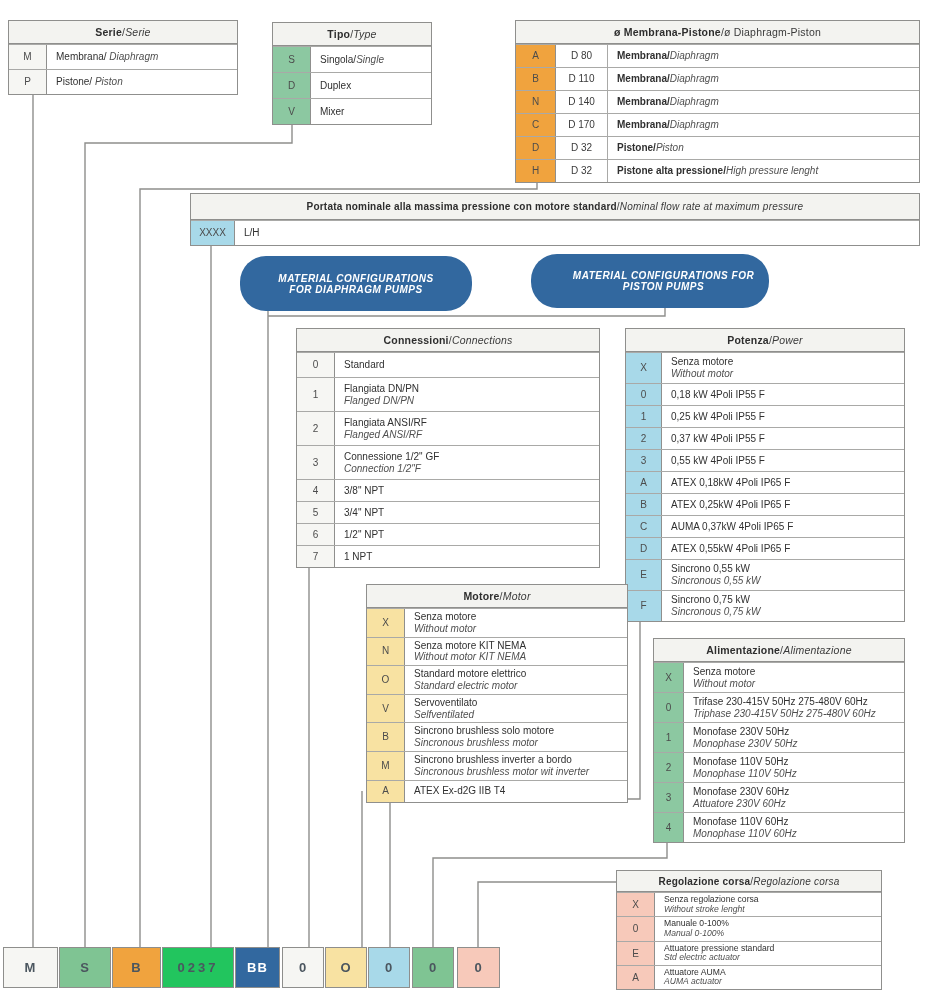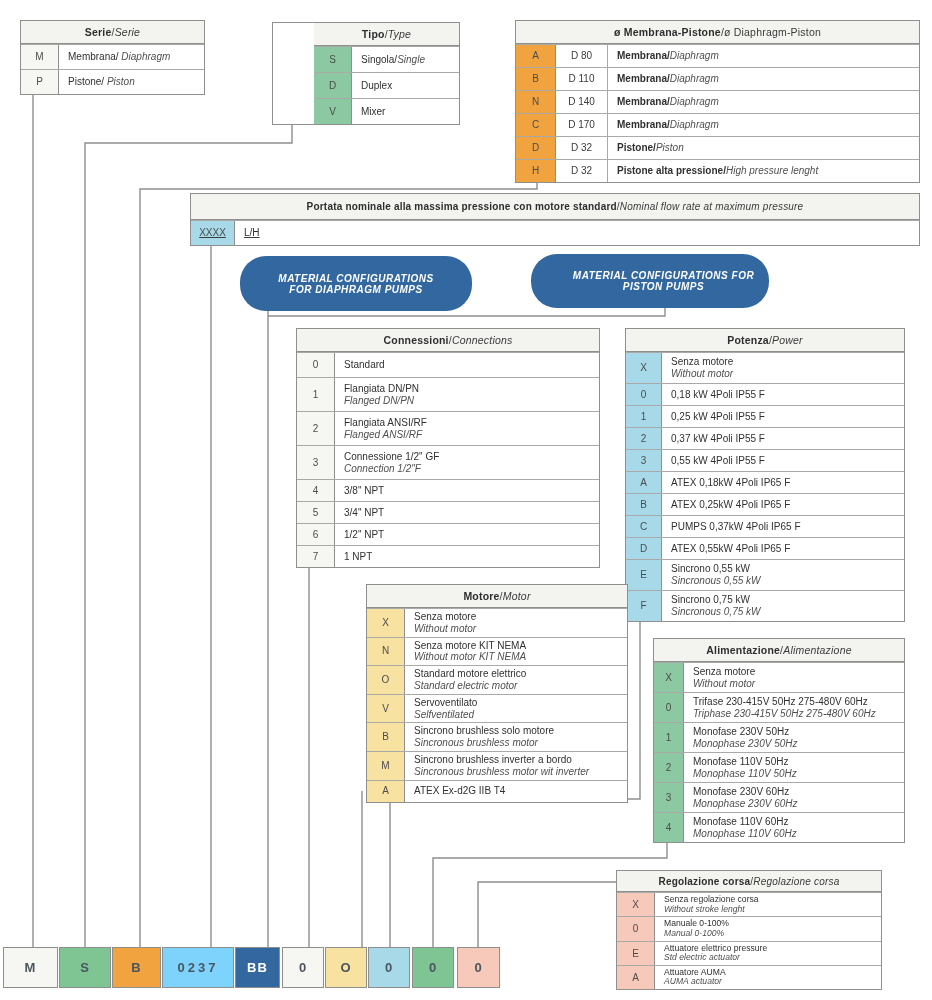--- a/index.html
+++ b/index.html
@@ -31,21 +31,21 @@
   .text-cell{flex-direction:column;align-items:flex-start;justify-content:center;padding:2px 4px 2px 9px;}
   .inline-text{display:block;}
   .it-txt{color:#303030;}
   .en-txt{font-style:italic;color:#4f4f4f;}
   #t-diam .it-txt{font-weight:bold;}
   
   #t-serie .row{min-height:25px;}
   #t-tipo .row{min-height:26px;}
   #t-diam .row{min-height:23px;}
   #t-portata .thead{min-height:26px;font-size:10px;}
-  #t-portata .row{min-height:25px;text-decoration:underline;}
+  #t-portata .row{min-height:25px;}
   #t-connessioni .row{min-height:22px;}
   #t-connessioni .row.stack{min-height:34px;}
   #t-connessioni .row[data-code="0"]{min-height:25px;}
   #t-potenza .row{min-height:22px;}
   #t-potenza .row.stack{min-height:31px;}
   #t-motore .row{min-height:27px;}
   #t-motore .row[data-code="A"]{min-height:22px;}
   #t-alimentazione .row{min-height:30px;}
   #t-regolazione .thead{min-height:21px;font-size:10px;}
   #t-regolazione .row{min-height:22px;font-size:8.6px;line-height:1.12;}
@@ -80,40 +80,40 @@
       <polyline points="268,309 268,947"></polyline>
       <polyline points="665,307 665,316 268,316"></polyline>
       <polyline points="309,566 309,947"></polyline>
       <polyline points="362,791 362,947"></polyline>
       <polyline points="640,622 640,799 390,799 390,947"></polyline>
       <polyline points="667,842 667,858 433,858 433,947"></polyline>
       <polyline points="616,882 478,882 478,947"></polyline>
     </g>
   </svg>
 
-  <div class="tbl" id="t-serie" style="left:20px;   top:20px;  width:185px;">
+  <div class="tbl" id="t-serie" style="left:8px;   top:20px;  width:230px;">
       <div class="thead">
         <span class="h-it">Serie</span>
         <span>/</span>
         <span class="h-en">Serie</span>
       </div>
       <div class="row" data-code="M" style="grid-template-columns: 38px 1fr;">
         <div class="cell code-cell" style="background: rgb(246, 246, 243);">M</div>
         <div class="cell text-cell">
           <span class="inline-text"><span class="it-txt">Membrana/ </span><span class="en-txt">Diaphragm</span></span>
         </div>
       </div>
       <div class="row" data-code="P" style="grid-template-columns: 38px 1fr;">
         <div class="cell code-cell" style="background: rgb(246, 246, 243);">P</div>
         <div class="cell text-cell">
           <span class="inline-text"><span class="it-txt">Pistone/ </span><span class="en-txt">Piston</span></span>
         </div>
       </div>
     </div>
-  <div class="tbl" id="t-tipo" style="left:272px; top:22px;  width:188px;padding-left:41px;">
+  <div class="tbl" id="t-tipo" style="left:272px; top:22px;  width:160px;">
       <div class="thead">
         <span class="h-it">Tipo</span>
         <span>/</span>
         <span class="h-en">Type</span>
       </div>
       <div class="row" data-code="S" style="grid-template-columns: 38px 1fr;">
         <div class="cell code-cell" style="background: rgb(140, 200, 161);">S</div>
         <div class="cell text-cell">
           <span class="inline-text"><span class="it-txt">Singola/</span><span class="en-txt">Single</span></span>
         </div>
@@ -296,21 +296,21 @@
       </div>
       <div class="row" data-code="B" style="grid-template-columns: 36px 1fr;">
         <div class="cell code-cell" style="background: rgb(168, 217, 233);">B</div>
         <div class="cell text-cell">
           <span class="inline-text"><span class="it-txt">ATEX 0,25kW 4Poli IP65 F</span></span>
         </div>
       </div>
       <div class="row" data-code="C" style="grid-template-columns: 36px 1fr;">
         <div class="cell code-cell" style="background: rgb(168, 217, 233);">C</div>
         <div class="cell text-cell">
-          <span class="inline-text"><span class="it-txt">PUMPS 0,37kW 4Poli IP65 F</span></span>
+          <span class="inline-text"><span class="it-txt">AUMA 0,37kW 4Poli IP65 F</span></span>
         </div>
       </div>
       <div class="row" data-code="D" style="grid-template-columns: 36px 1fr;">
         <div class="cell code-cell" style="background: rgb(168, 217, 233);">D</div>
         <div class="cell text-cell">
           <span class="inline-text"><span class="it-txt">ATEX 0,55kW 4Poli IP65 F</span></span>
         </div>
       </div>
       <div class="row stack" data-code="E" style="grid-template-columns: 36px 1fr;">
         <div class="cell code-cell" style="background: rgb(168, 217, 233);">E</div>
@@ -413,21 +413,21 @@
         <div class="cell code-cell" style="background: rgb(140, 200, 161);">2</div>
         <div class="cell text-cell">
           <span class="it-txt">Monofase 110V 50Hz</span>
           <span class="en-txt">Monophase 110V 50Hz</span>
         </div>
       </div>
       <div class="row stack" data-code="3" style="grid-template-columns: 30px 1fr;">
         <div class="cell code-cell" style="background: rgb(140, 200, 161);">3</div>
         <div class="cell text-cell">
           <span class="it-txt">Monofase 230V 60Hz</span>
-          <span class="en-txt">Monophase 230V 60Hz</span>
+          <span class="en-txt">Attuatore 230V 60Hz</span>
         </div>
       </div>
       <div class="row stack" data-code="4" style="grid-template-columns: 30px 1fr;">
         <div class="cell code-cell" style="background: rgb(140, 200, 161);">4</div>
         <div class="cell text-cell">
           <span class="it-txt">Monofase 110V 60Hz</span>
           <span class="en-txt">Monophase 110V 60Hz</span>
         </div>
       </div>
     </div>
@@ -447,21 +447,21 @@
       <div class="row stack" data-code="0" style="grid-template-columns: 38px 1fr;">
         <div class="cell code-cell" style="background: rgb(247, 201, 186);">0</div>
         <div class="cell text-cell">
           <span class="it-txt">Manuale 0-100%</span>
           <span class="en-txt">Manual 0-100%</span>
         </div>
       </div>
       <div class="row stack" data-code="E" style="grid-template-columns: 38px 1fr;">
         <div class="cell code-cell" style="background: rgb(247, 201, 186);">E</div>
         <div class="cell text-cell">
-          <span class="it-txt">Attuatore elettrico pressure</span>
+          <span class="it-txt">Attuatore pressione standard</span>
           <span class="en-txt">Std electric actuator</span>
         </div>
       </div>
       <div class="row stack" data-code="A" style="grid-template-columns: 38px 1fr;">
         <div class="cell code-cell" style="background: rgb(247, 201, 186);">A</div>
         <div class="cell text-cell">
           <span class="it-txt">Attuatore AUMA</span>
           <span class="en-txt">AUMA actuator</span>
         </div>
       </div>
@@ -471,21 +471,21 @@
     <span>MATERIAL CONFIGURATIONS FOR DIAPHRAGM PUMPS</span>
   </div>
   <div class="btn" id="btn-piston" style="left:531px;top:254px;width:238px;height:54px;">
     <span>MATERIAL CONFIGURATIONS FOR PISTON PUMPS</span>
   </div>
 
   <div id="result-row">
       <div class="result-cell" style="left: 3px; width: 55px; background: rgb(246, 246, 243);">M</div>
       <div class="result-cell" style="left: 59px; width: 52px; background: rgb(127, 196, 147);">S</div>
       <div class="result-cell" style="left: 112px; width: 49px; background: rgb(240, 163, 62);">B</div>
-      <div class="result-cell wide" style="left: 162px; width: 72px; background: #7dd3fc;">0237</div>
+      <div class="result-cell wide" style="left: 162px; width: 72px; background: #22c55e;">0237</div>
       <div class="result-cell" style="left: 235px; width: 45px; background: rgb(50, 104, 159); color: rgb(255, 255, 255);">BB</div>
       <div class="result-cell" style="left: 282px; width: 42px; background: rgb(246, 246, 243);">0</div>
       <div class="result-cell" style="left: 325px; width: 42px; background: rgb(248, 226, 162);">O</div>
       <div class="result-cell" style="left: 368px; width: 42px; background: rgb(168, 217, 233);">0</div>
       <div class="result-cell" style="left: 412px; width: 42px; background: rgb(127, 196, 147);">0</div>
       <div class="result-cell" style="left: 457px; width: 43px; background: rgb(247, 201, 186);">0</div>
     </div>
 
 </div>
 

